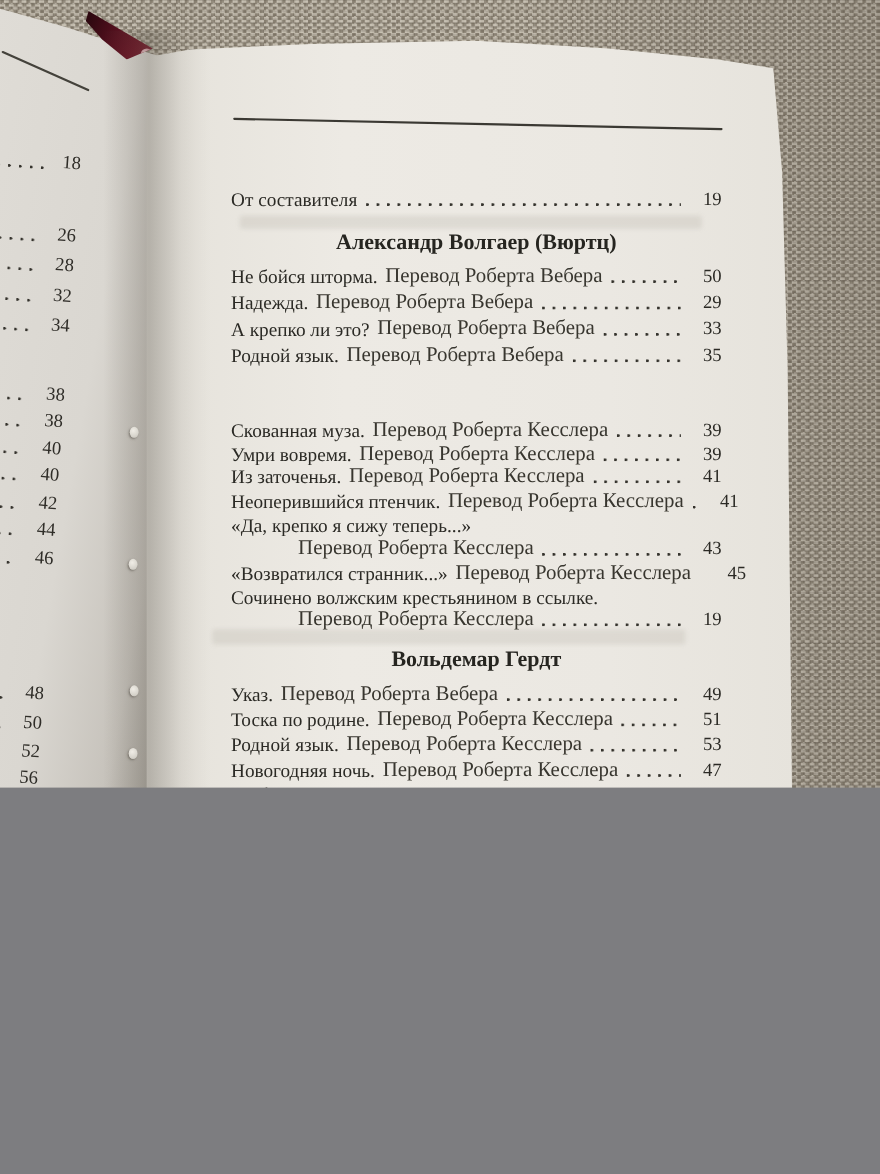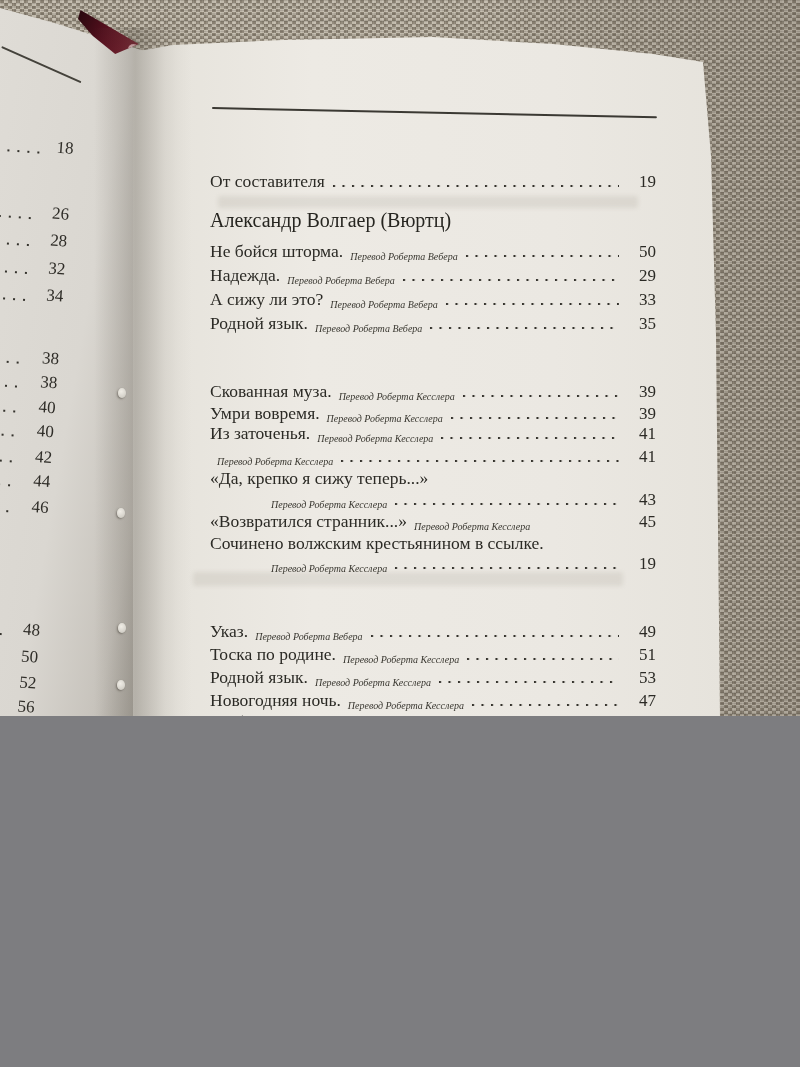--- a/index.html
+++ b/index.html
@@ -42,27 +42,27 @@
   
   .right-page{position:absolute;left:133px;top:36px;width:591px;height:682px;
     clip-path:polygon(0 16px,40px 9px,150px 4px,300px 1px,420px 8px,520px 18px,570px 26px,578px 120px,583px 300px,587px 682px,0 682px);
     background:linear-gradient(to right,#d9d6cf 0,#e7e4dd 45px,#edeae4 180px,#ebe8e2 420px,#e6e3dc 100%);
     box-shadow:10px 6px 14px -4px rgba(55,48,40,.45);}
   .rp-content{position:absolute;inset:0;color:#2b2a25;}
   .rp-rule{position:absolute;left:79px;top:71px;width:445px;height:2px;background:#3b3933;
     transform:rotate(1.2deg);transform-origin:0 50%;border-radius:1px;}
   .rp-title{position:absolute;left:77px;top:80px;width:446px;margin:0;text-align:center;
     font-size:26px;font-weight:bold;letter-spacing:5px;color:#262520;}
-  .rp-heading{position:absolute;left:77px;width:446px;margin:0;
-    font-size:20px;font-weight:normal;color:#262520;white-space:nowrap;}
-  .row{position:absolute;left:77px;width:446px;display:flex;align-items:flex-end;height:22px;
+  .rp-heading{position:absolute;left:77px;width:446px;margin:0;text-align:center;
+    font-size:20px;font-weight:bold;color:#262520;white-space:nowrap;}
+  .row{position:absolute;left:77px;width:446px;display:flex;align-items:center;height:22px;
     font-size:17.5px;white-space:nowrap;}
   .row.indent{left:138px;width:385px;}
   .t{flex:none;}
-  .tr{flex:none;font-style:italic;font-size:10px;margin-left:7px;color:#38362f;}
+  .tr{flex:none;font-size:19px;margin-left:7px;color:#38362f;}
   .leader{flex:1 1 auto;min-width:6px;margin:0 3px 0 7px;align-self:stretch;
     background-image:radial-gradient(circle at 2px 2px, #34322c 1.15px, rgba(0,0,0,0) 1.5px);
     background-size:9.5px 4px;background-repeat:repeat-x;background-position:left bottom 4px;}
   .leader.none{background:none;}
   .pg{flex:none;width:34px;text-align:right;font-size:17px;}
   .lp-leader{align-self:stretch;margin:0 3px 0 0;
     background-image:radial-gradient(circle at 2px 2px, #34322c 1.15px, rgba(0,0,0,0) 1.5px);
     background-size:10px 4px;background-repeat:repeat-x;background-position:left bottom 4px;}
 
   .ghost{position:absolute;background:rgba(142,136,124,.15);filter:blur(2px);border-radius:3px;}
@@ -179,21 +179,21 @@
             <span class="leader"></span>
             <span class="pg">50</span>
           </div>
         <div class="row" style="top:228px">
             <span class="t">Надежда.</span>
             <span class="tr">Перевод Роберта Вебера</span>
             <span class="leader"></span>
             <span class="pg">29</span>
           </div>
         <div class="row" style="top:252px">
-            <span class="t">А сижу ли это?</span>
+            <span class="t">А крепко ли это?</span>
             <span class="tr">Перевод Роберта Вебера</span>
             <span class="leader"></span>
             <span class="pg">33</span>
           </div>
         <div class="row" style="top:276px">
             <span class="t">Родной язык.</span>
             <span class="tr">Перевод Роберта Вебера</span>
             <span class="leader"></span>
             <span class="pg">35</span>
           </div>
@@ -210,20 +210,21 @@
             <span class="leader"></span>
             <span class="pg">39</span>
           </div>
         <div class="row" style="top:386px">
             <span class="t">Из заточенья.</span>
             <span class="tr">Перевод Роберта Кесслера</span>
             <span class="leader"></span>
             <span class="pg">41</span>
           </div>
         <div class="row" style="top:409px">
+            <span class="t">Неоперившийся птенчик.</span>
             <span class="tr">Перевод Роберта Кесслера</span>
             <span class="leader"></span>
             <span class="pg">41</span>
           </div>
         <div class="row" style="top:431px">
             <span class="t">«Да, крепко я сижу теперь...»</span>
           </div>
         <div class="row indent" style="top:452px">
             <span class="tr" style="margin-left:0">Перевод Роберта Кесслера</span>
             <span class="leader"></span>
@@ -237,20 +238,21 @@
           </div>
         <div class="row" style="top:496px">
             <span class="t">Сочинено волжским крестьянином в ссылке.</span>
           </div>
         <div class="row indent" style="top:516px">
             <span class="tr" style="margin-left:0">Перевод Роберта Кесслера</span>
             <span class="leader"></span>
             <span class="pg">19</span>
           </div>
 
+        <h2 class="rp-heading" style="top:552px">Вольдемар Гердт</h2>
         <div class="row" style="top:584px">
             <span class="t">Указ.</span>
             <span class="tr">Перевод Роберта Вебера</span>
             <span class="leader"></span>
             <span class="pg">49</span>
           </div>
         <div class="row" style="top:607px">
             <span class="t">Тоска по родине.</span>
             <span class="tr">Перевод Роберта Кесслера</span>
             <span class="leader"></span>

